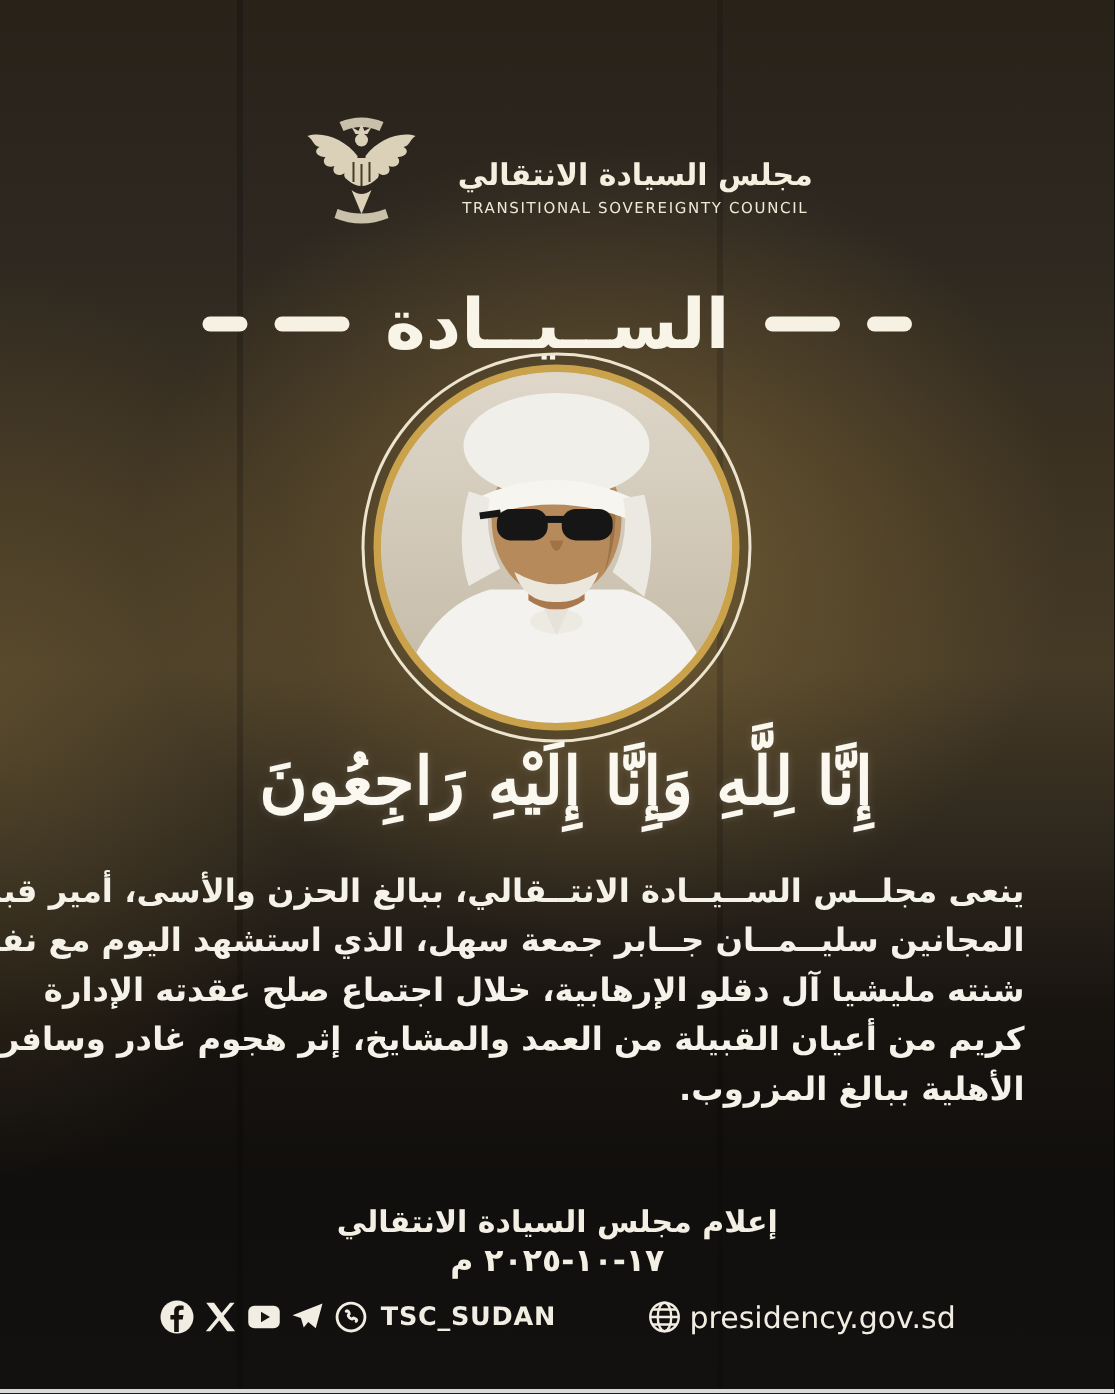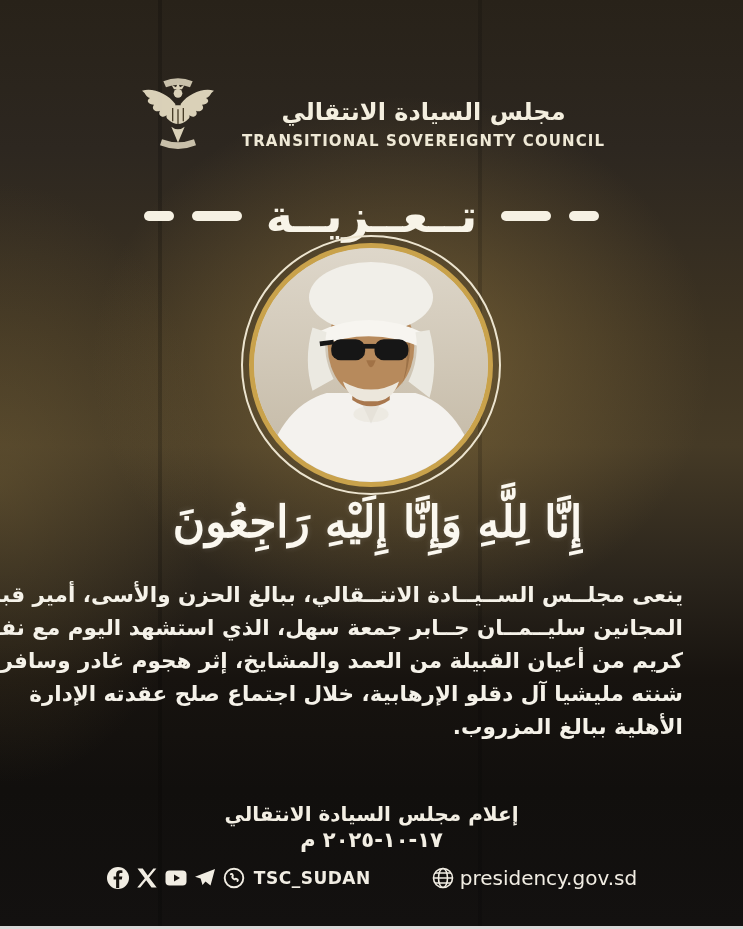--- a/index.html
+++ b/index.html
@@ -14,22 +14,22 @@
       linear-gradient(90deg,
         rgba(0,0,0,0) 0 158px, rgba(0,0,0,.20) 158px 162px, rgba(0,0,0,0) 162px 478px,
         rgba(0,0,0,.16) 478px 482px, rgba(0,0,0,0) 482px),
       radial-gradient(ellipse 430px 370px at 54% 39%, rgba(148,120,64,.58), rgba(148,120,64,0) 72%),
       radial-gradient(ellipse 300px 430px at 0% 52%, rgba(126,104,58,.38), rgba(126,104,58,0) 70%),
       linear-gradient(180deg,#282219 0%,#2d2720 16%,#3d3322 36%,#453a26 48%,#2b251c 62%,#17130f 73%,#110f0d 85%,#131110 100%);
   }
   .hdr{position:absolute;top:76px;left:0;right:0;display:flex;justify-content:center;align-items:center;gap:24px;}
   .emblem{width:80px;height:96px;opacity:.92;}
   .orgnames{text-align:center;}
-  .org-ar{direction:rtl;font-size:24px;font-weight:bold;letter-spacing:0;color:#f4efdf;line-height:1.2;}
-  .org-en{font-size:15px;font-weight:bold;letter-spacing:1.1px;color:#efe9d6;margin-top:6px;}
+  .org-ar{direction:rtl;font-size:20px;font-weight:bold;letter-spacing:0;color:#f4efdf;line-height:1.2;}
+  .org-en{font-size:10px;font-weight:normal;letter-spacing:1.1px;color:#efe9d6;margin-top:6px;}
   .title-row{position:absolute;top:193px;left:0;right:0;display:flex;justify-content:center;align-items:center;gap:18px;}
   .dash{height:10px;border-radius:5px;background:#f6f1e3;display:inline-block;}
   .dash.lg{width:50px;}
   .dash.sm{width:30px;}
   .title-txt{direction:rtl;font-size:46px;font-weight:bold;color:#f8f4e8;margin:0 6px;line-height:1;}
   .photo-wrap{position:absolute;left:249px;top:243px;width:234px;height:234px;border-radius:50%;
     border:5px solid #c9a24b;box-sizing:content-box;background:#d8d0c2;}
   .photo-wrap::before{content:"";position:absolute;inset:-13px;border:2px solid #ece4cf;border-radius:50%;}
   .photo-wrap svg{display:block;width:234px;height:234px;border-radius:50%;}
   .verse{position:absolute;top:482px;left:0;right:0;text-align:center;direction:rtl;
@@ -72,21 +72,21 @@
     </div>
     <div class="orgnames">
       <div class="org-ar">مجلس السيادة الانتقالي</div>
       <div class="org-en">TRANSITIONAL SOVEREIGNTY COUNCIL</div>
     </div>
   </div>
 
   <div class="title-row">
     <span class="dash sm"></span>
     <span class="dash lg"></span>
-    <span class="title-txt">تــعــزيــة</span>
+    <span class="title-txt">الســيــادة</span>
     <span class="dash lg"></span>
     <span class="dash sm"></span>
   </div>
 
   <div class="photo-wrap">
     <svg viewBox="0 0 200 200">
       <defs>
         <clipPath id="pc">
             <circle cx="100" cy="100" r="100"></circle>
           </clipPath>
@@ -117,22 +117,22 @@
         <ellipse cx="100" cy="142" rx="15" ry="7" fill="rgba(232,227,216,.55)"></ellipse>
       </g>
     </svg>
   </div>
 
   <div class="verse">إِنَّا لِلَّهِ وَإِنَّا إِلَيْهِ رَاجِعُونَ</div>
 
   <div class="body-text">
     <div class="body-line">ينعى مجلــس الســيــادة الانتــقالي، ببالغ الحزن والأسى، أمير قبيلة</div>
     <div class="body-line">المجانين سليــمــان جــابر جمعة سهل، الذي استشهد اليوم مع نفر</div>
+    <div class="body-line">شنته مليشيا آل دقلو الإرهابية، خلال اجتماع صلح عقدته الإدارة</div>
     <div class="body-line">كريم من أعيان القبيلة من العمد والمشايخ، إثر هجوم غادر وسافر</div>
-    <div class="body-line">شنته مليشيا آل دقلو الإرهابية، خلال اجتماع صلح عقدته الإدارة</div>
     <div class="body-line last">الأهلية ببالغ المزروب.</div>
   </div>
 
   <div class="signature">إعلام مجلس السيادة الانتقالي</div>
 
   <div class="date">١٧-١٠-٢٠٢٥ م</div>
 
   <div class="footer">
     <span class="icon">
       <svg viewBox="0 0 24 24">

